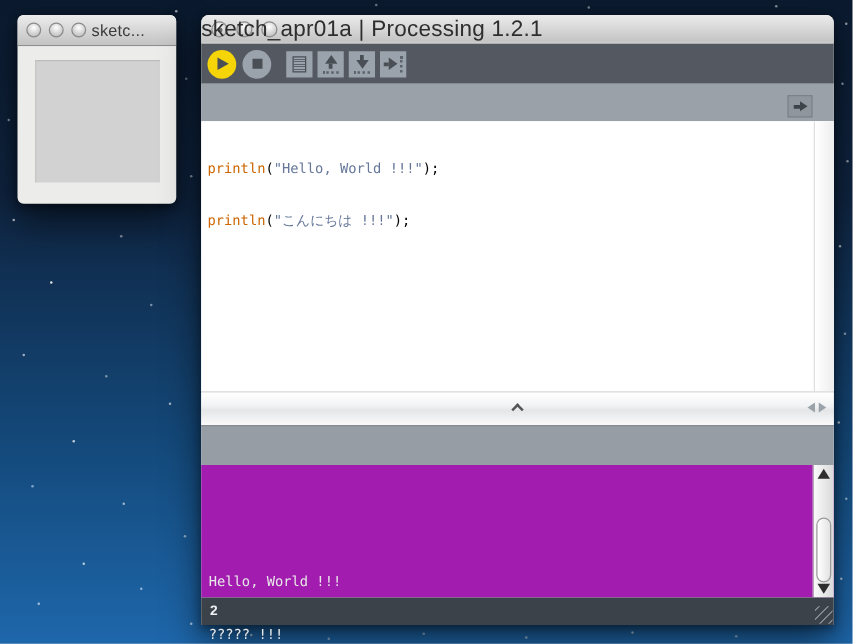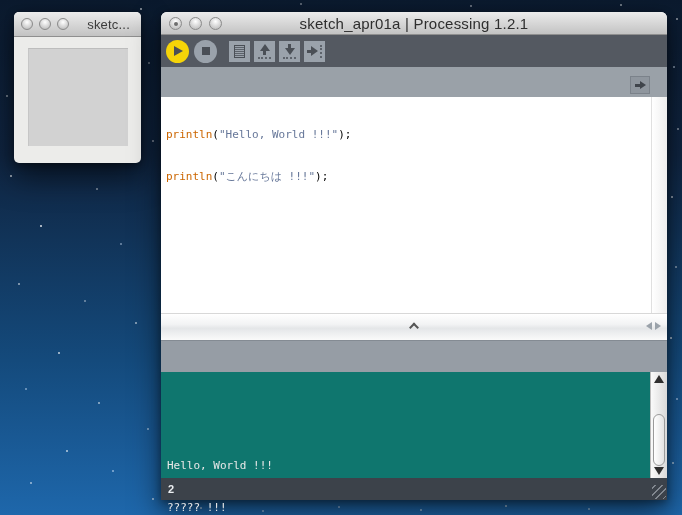--- a/index.html
+++ b/index.html
@@ -38,27 +38,27 @@
             box-shadow:0 14px 30px rgba(0,0,0,.55), 0 2px 8px rgba(0,0,0,.4); }
   .titlebar { position:relative; height:23px; border-radius:6px 6px 0 0;
               background:linear-gradient(180deg,#ececec 0%, #d9d9d9 45%, #c3c3c3 100%);
               border-bottom:1px solid #8f8f8f; display:flex; align-items:center; }
   .lights { display:flex; gap:7px; margin-left:8px; }
   .light { width:13px; height:13px; border-radius:50%; border:1px solid #8b8b8b;
            background:radial-gradient(circle at 50% 32%, #ffffff 0%, #dcdcdc 45%, #b2b2b2 100%);
            position:relative; }
   .light.dotted::after { content:""; position:absolute; left:4px; top:4px; width:4px; height:4px;
            border-radius:50%; background:#6e6e6e; }
-  .titlebar .wtitle { position:absolute; left:0; right:0; text-align:center;
-           font-size:15px; color:#2e2e2e; letter-spacing:.2px; }
+  .titlebar .wtitle { position:absolute; left:0; right:0; text-align:left;
+           font-size:18px; color:#2e2e2e; letter-spacing:.2px; }
 
   
   #sketch-win { left:14px; top:12px; width:127px; height:151px; background:#ececea; border-radius:5px 5px 5px 5px; }
   #sketch-win .titlebar { height:25px; border-radius:5px 5px 0 0; }
-  #sketch-win .wtitle { text-align:right; padding-right:11px; font-size:13px; color:#3c3c3c; }
+  #sketch-win .wtitle { text-align:right; padding-right:25px; font-size:13px; color:#3c3c3c; }
   #sketch-win .lights { margin-left:7px; gap:6px; }
   #sketch-win .light { width:12px; height:12px; }
   .sketch-canvas { position:absolute; left:14px; top:36px; width:100px; height:98px;
            background:#d2d2d2; border-top:1px solid #bdbdbd; border-left:1px solid #c6c6c6; }
 
   
   #ide-win { left:161px; top:12px; width:506px; height:488px; background:#fff; }
 
   
   .toolbar { height:32px; background:#545961; display:flex; align-items:center; padding-left:5px; }
@@ -118,21 +118,21 @@
   .hscroll-arrows { position:absolute; right:6px; top:8px; display:flex; gap:3px; align-items:center; }
   .tri-left { width:0; height:0; border-right:6px solid #9aa2aa; border-top:4px solid transparent;
           border-bottom:4px solid transparent; }
   .tri-right { width:0; height:0; border-left:6px solid #9aa2aa; border-top:4px solid transparent;
           border-bottom:4px solid transparent; }
 
   
   .message-band { height:32px; background:#969da5; border-top:1px solid #848b93; }
 
   
-  .console { position:relative; height:106px; background:#0f766e; }
+  .console { position:relative; height:106px; background:#a21caf; }
   .console-text { position:absolute; left:6px; top:59px; font-family:"DejaVu Sans Mono", monospace;
           font-size:11px; line-height:14px; color:var(--console-color,#e8e8e8); white-space:pre; }
   .v-scroll-console { position:absolute; right:0; top:0; bottom:0; width:17px;
           background:linear-gradient(90deg,#fafafa 0%, #d9d9d9 100%); border-left:1px solid #bbb; }
   .sc-up { position:absolute; top:3px; left:3px; width:0; height:0; border-bottom:8px solid #2e2e2e;
           border-left:5.5px solid transparent; border-right:5.5px solid transparent; cursor:pointer; }
   .sc-down { position:absolute; bottom:3px; left:3px; width:0; height:0; border-top:8px solid #2e2e2e;
           border-left:5.5px solid transparent; border-right:5.5px solid transparent; cursor:pointer; }
   .sc-thumb { position:absolute; left:2px; right:2px; top:42px; height:52px; border-radius:7px;
           background:linear-gradient(90deg,#ffffff,#e3e3e3); border:1px solid #9b9b9b; cursor:grab; }

